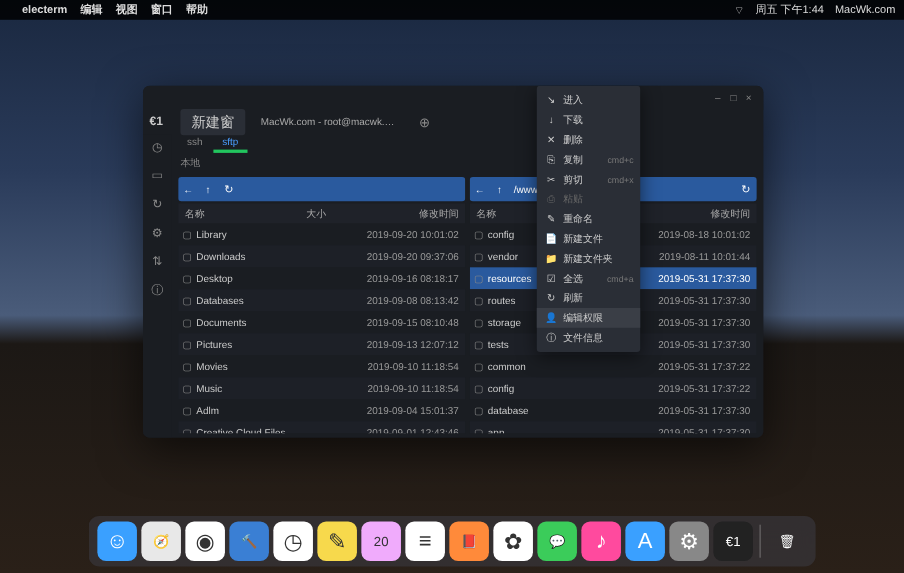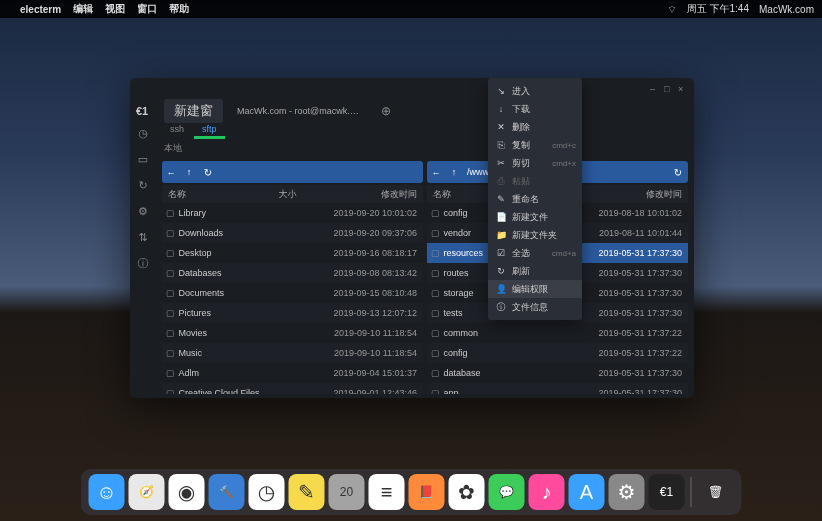--- a/index.html
+++ b/index.html
@@ -369,21 +369,21 @@
     </div>
 </div>
 
 <div class="dock" id="dock">
     <div class="dockicon" style="background: rgb(58, 160, 255); font-size: 20px;">☺</div>
     <div class="dockicon" style="background: rgb(232, 232, 232); font-size: 12px; color: rgb(51, 51, 51);">🧭</div>
     <div class="dockicon" style="background: rgb(255, 255, 255); font-size: 20px; color: rgb(51, 51, 51);">◉</div>
     <div class="dockicon" style="background: rgb(58, 127, 212); font-size: 12px;">🔨</div>
     <div class="dockicon" style="background: rgb(255, 255, 255); font-size: 20px; color: rgb(51, 51, 51);">◷</div>
     <div class="dockicon" style="background: rgb(247, 217, 76); font-size: 20px; color: rgb(51, 51, 51);">✎</div>
-    <div class="dockicon" style="background: #a3a3a3; font-size: 12px; color: rgb(51, 51, 51);">20</div>
+    <div class="dockicon" style="background: #f0abfc; font-size: 12px; color: rgb(51, 51, 51);">20</div>
     <div class="dockicon" style="background: rgb(255, 255, 255); font-size: 20px; color: rgb(51, 51, 51);">≡</div>
     <div class="dockicon" style="background: rgb(255, 138, 58); font-size: 12px;">📕</div>
     <div class="dockicon" style="background: rgb(255, 255, 255); font-size: 20px; color: rgb(51, 51, 51);">✿</div>
     <div class="dockicon" style="background: rgb(59, 204, 90); font-size: 12px;">💬</div>
     <div class="dockicon" style="background: rgb(255, 74, 158); font-size: 20px;">♪</div>
     <div class="dockicon" style="background: rgb(58, 160, 255); font-size: 20px;">A</div>
     <div class="dockicon" style="background: rgb(136, 136, 136); font-size: 20px;">⚙</div>
     <div class="dockicon" style="background: rgb(34, 34, 34); font-size: 12px;">€1</div>
     <div class="dock-sep"></div>
     <div class="dockicon" style="background: transparent; font-size: 12px;">🗑</div>

